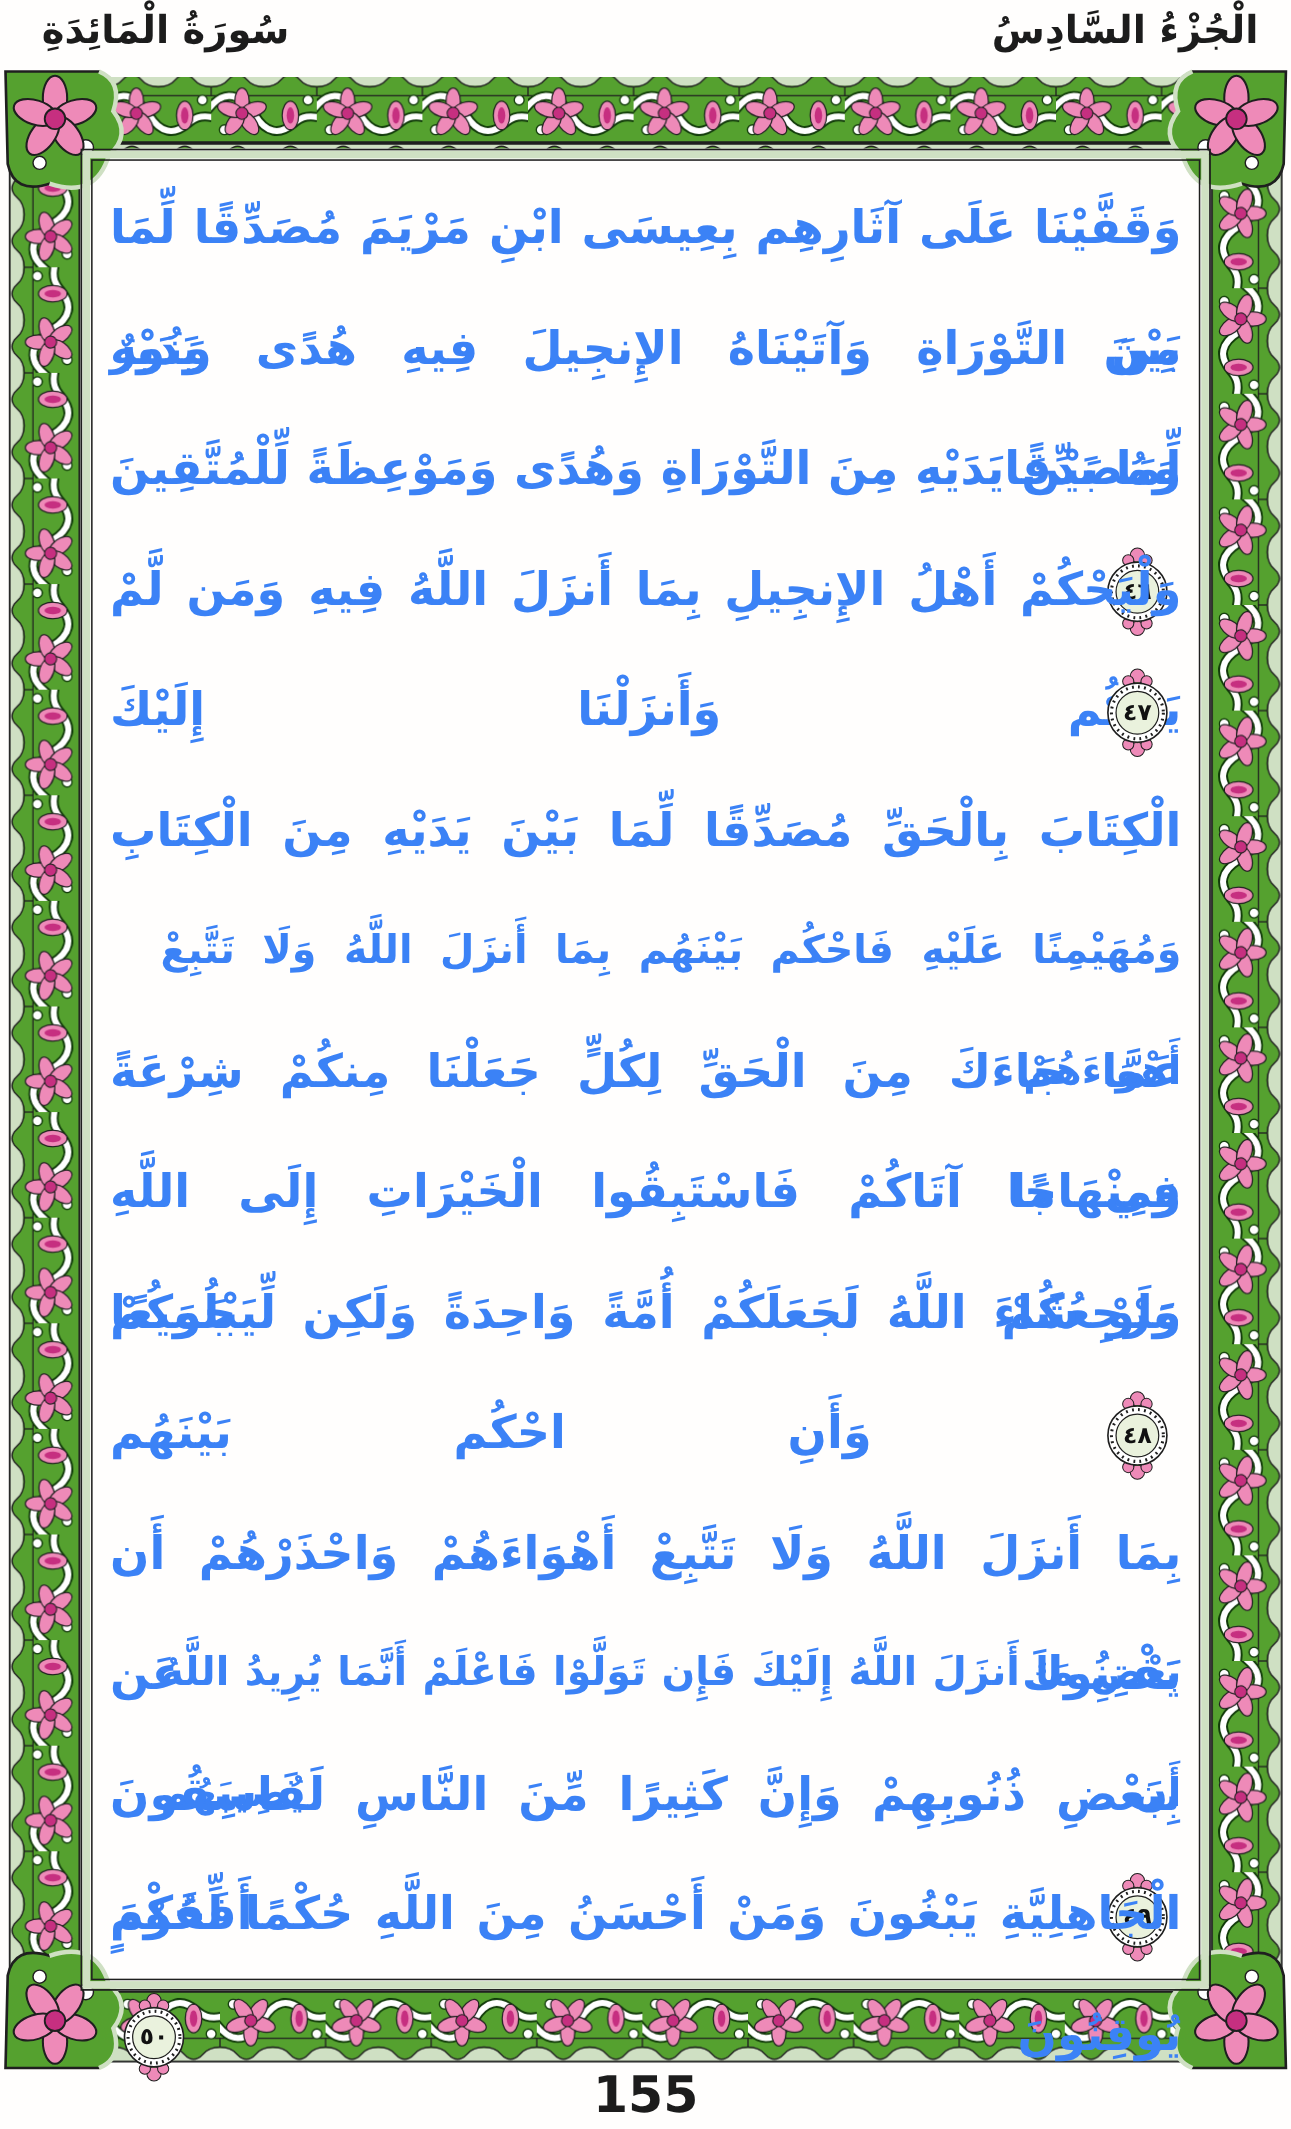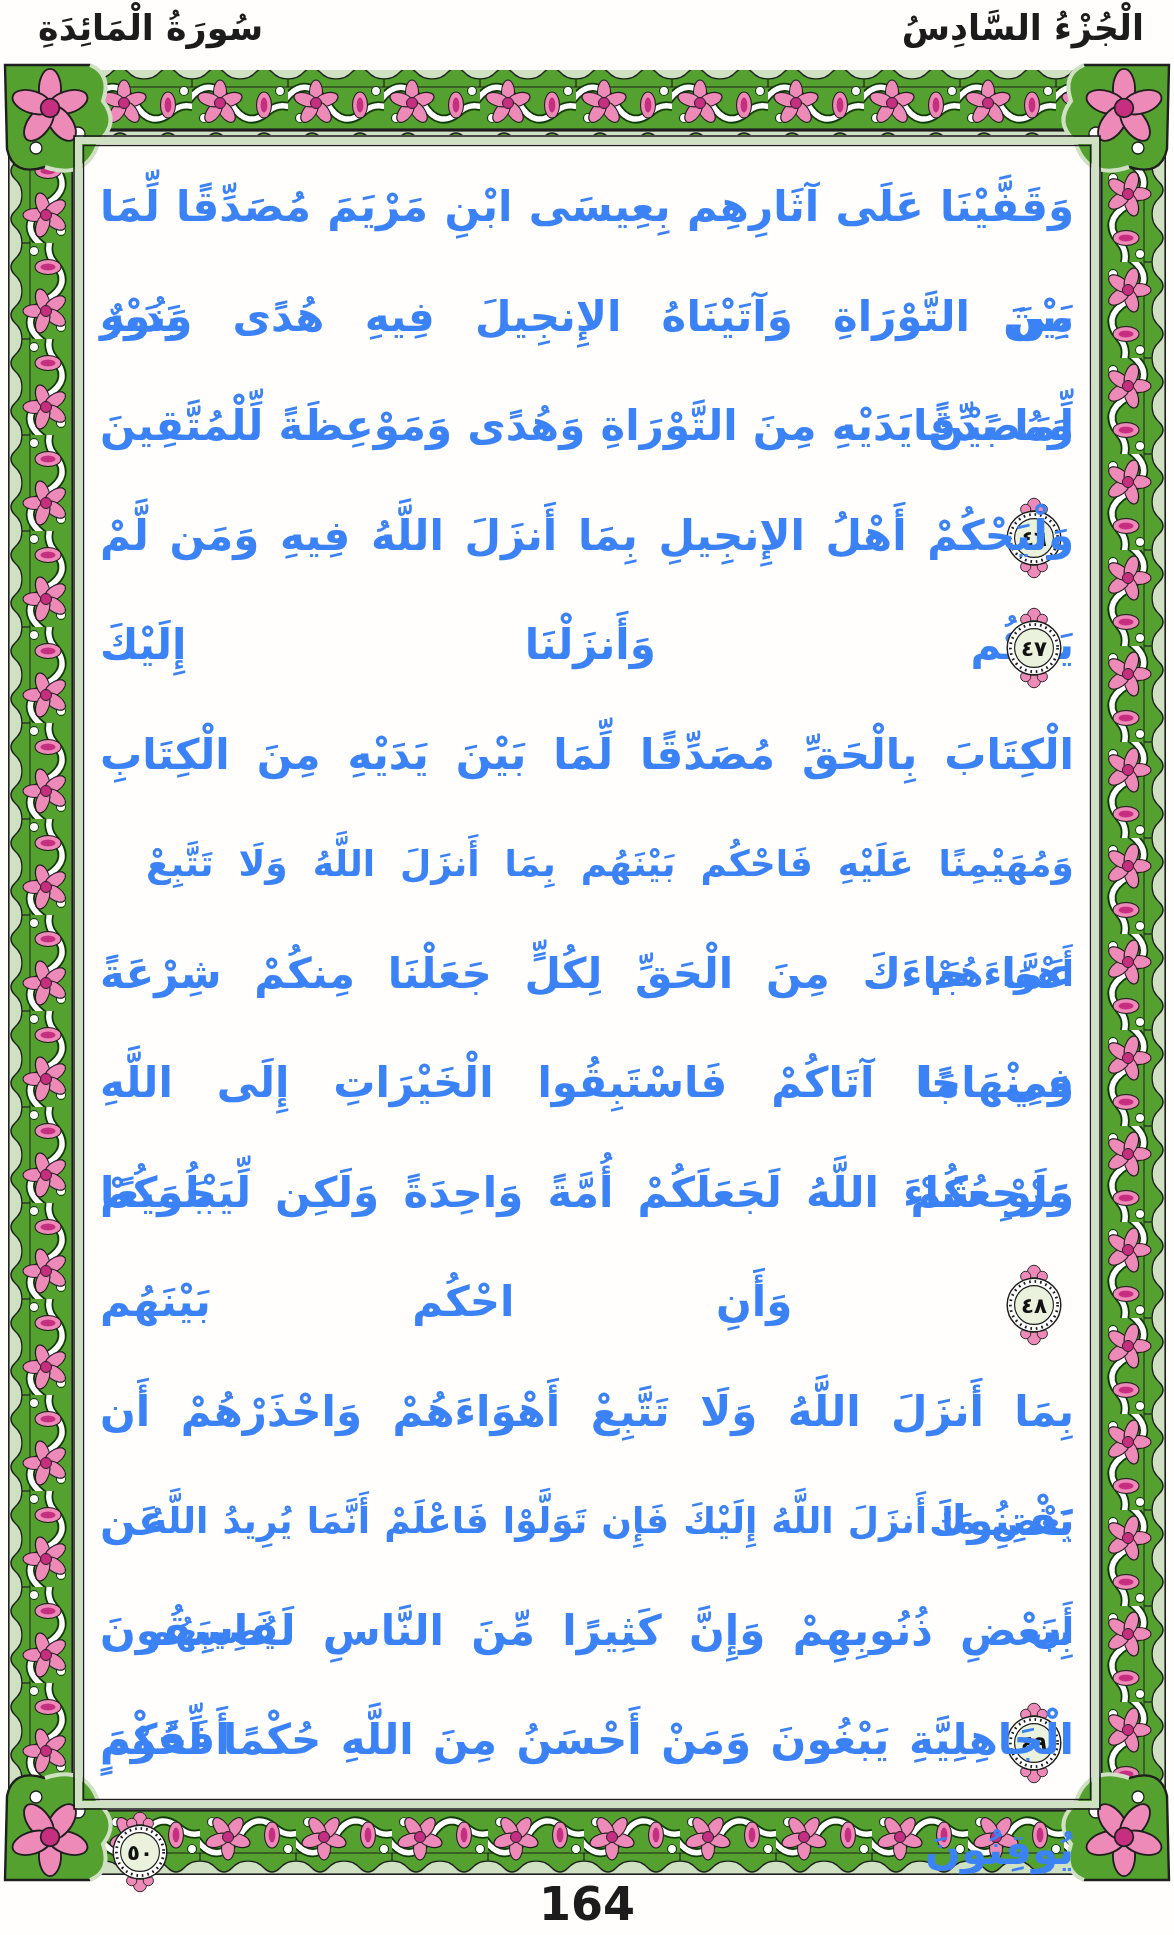--- a/index.html
+++ b/index.html
@@ -179,14 +179,14 @@
           <circle cx="9" cy="31" r="5.5" fill="#ee8ab8" stroke="#1f1f1f" stroke-width="1"></circle>
           <circle cx="0" cy="-27" r="3" fill="#3f7d22"></circle>
           <circle cx="0" cy="27" r="3" fill="#3f7d22"></circle>
           <circle r="29" fill="#ffffff" stroke="#1f1f1f" stroke-width="1.6"></circle>
           <circle r="25.5" fill="none" stroke="#1f1f1f" stroke-width="3" stroke-dasharray="1.8 4.2"></circle>
           <circle r="21" fill="#eaf2dd" stroke="#1f1f1f" stroke-width="1.2"></circle>
           <text text-anchor="middle" dominant-baseline="central" font-size="23" font-weight="bold" fill="#111111">٥٠</text>
         </svg></div>
     </div>
 
-  <div class="pageno">164</div>
+  <div class="pageno">155</div>
 </div>
 
 </body></html>

